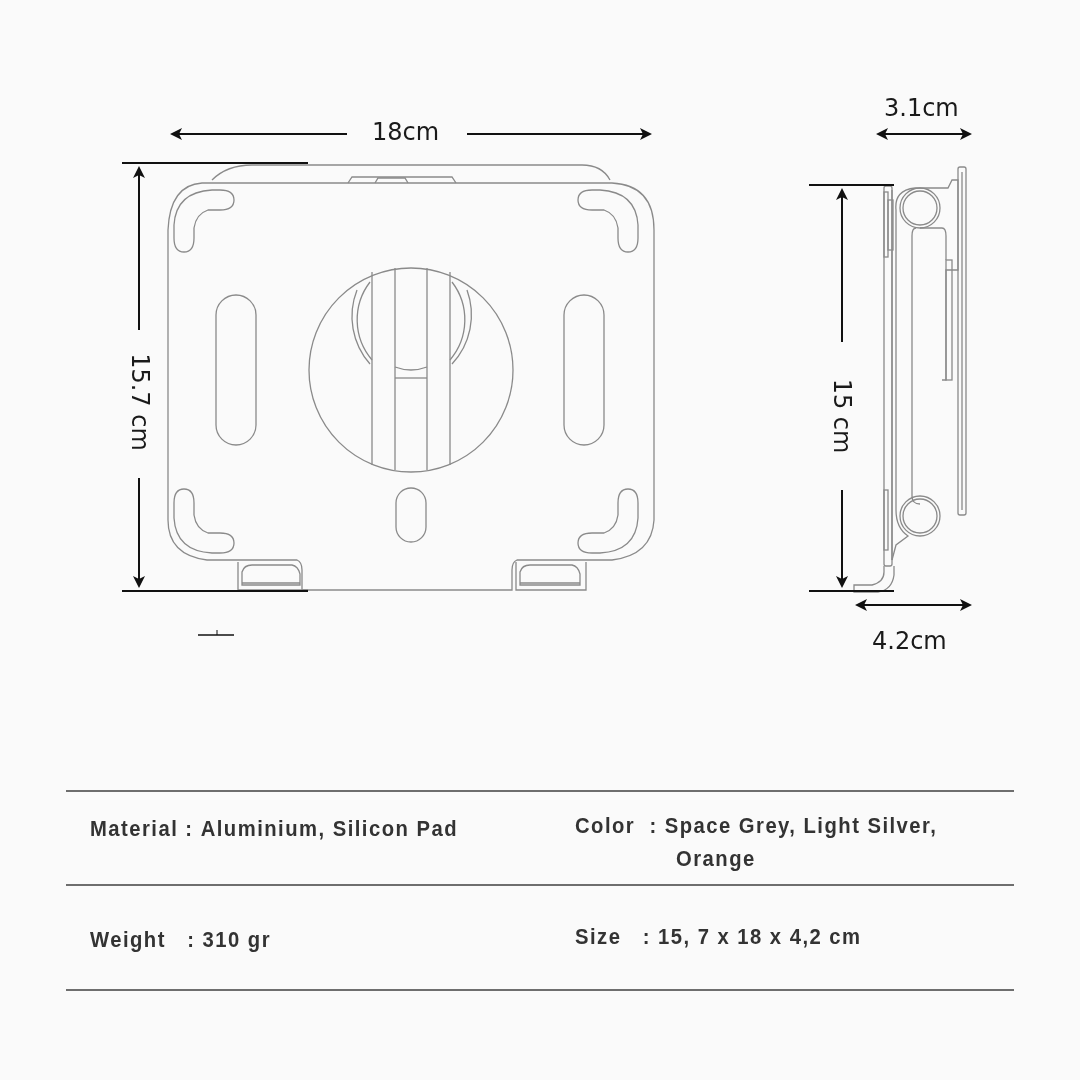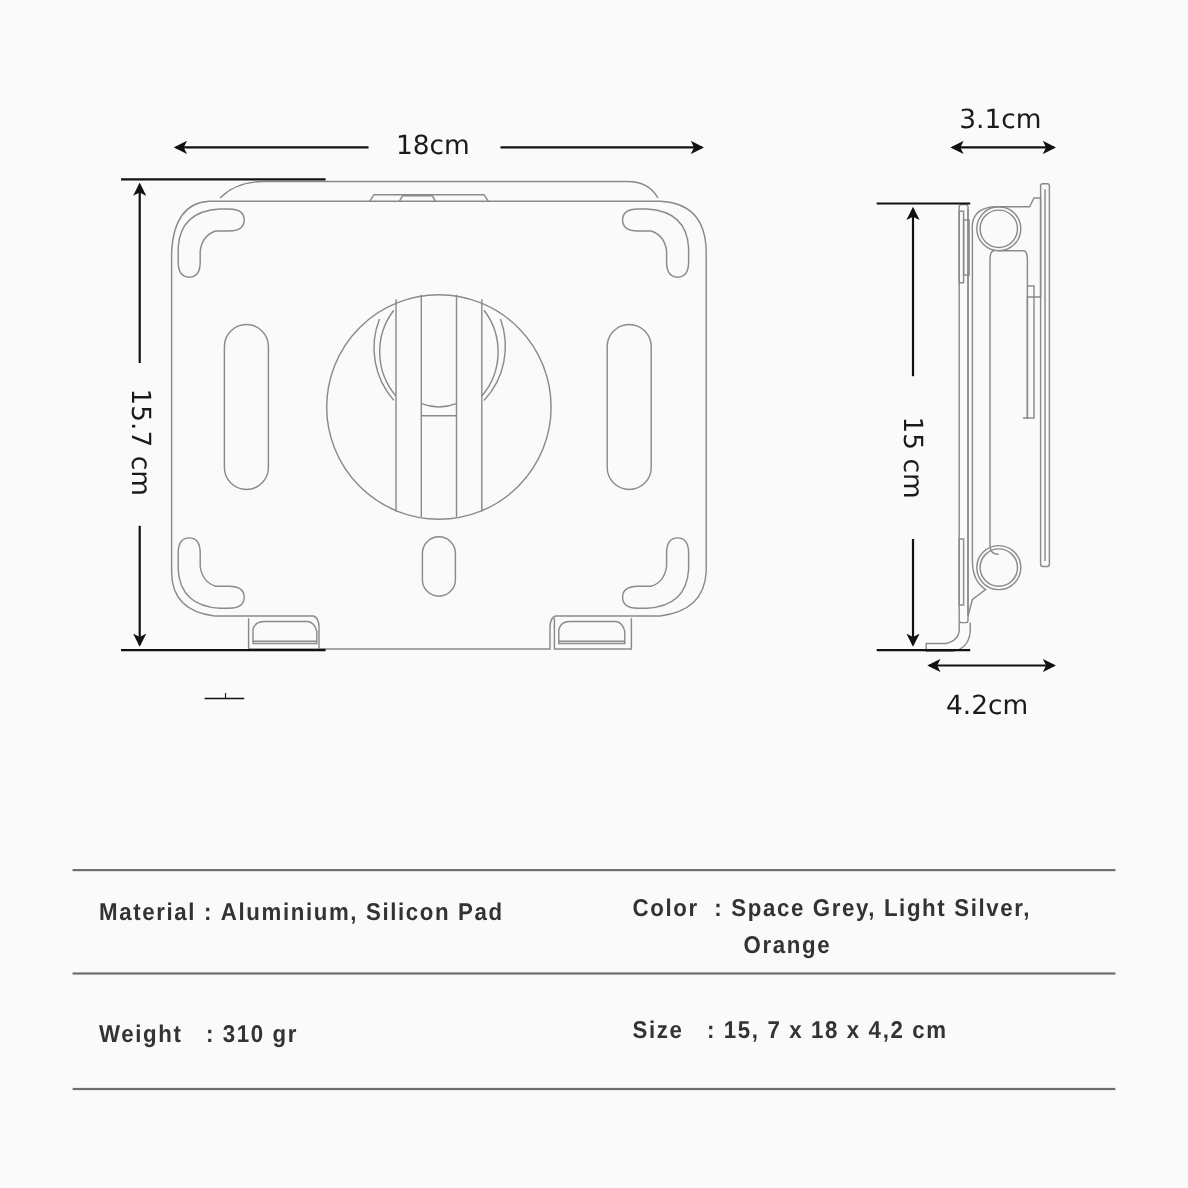--- a/index.html
+++ b/index.html
@@ -4,21 +4,21 @@
 <style>
   html, body { margin: 0; padding: 0; }
   body {
     width: 1080px; height: 1080px;
     background: #fafafa;
     position: relative;
     overflow: hidden;
     font-family: "DejaVu Sans", sans-serif;
     color: #222;
   }
-  #diagram { position: absolute; left: 0; top: 0; width: 864px; height: 760px; }
+  #diagram { position: absolute; left: 12px; top: 0; width: 864px; height: 760px; }
   .dim-label {
     position: absolute;
     font-family: "DejaVu Sans", sans-serif;
     font-size: 24px;
     color: #1a1a1a;
     white-space: nowrap;
     background: #fafafa;
   }
   .dim-label.vertical { transform: rotate(90deg); transform-origin: center center; }
   .spec-table { position: absolute; left: 66px; width: 948px; top: 790px; }

